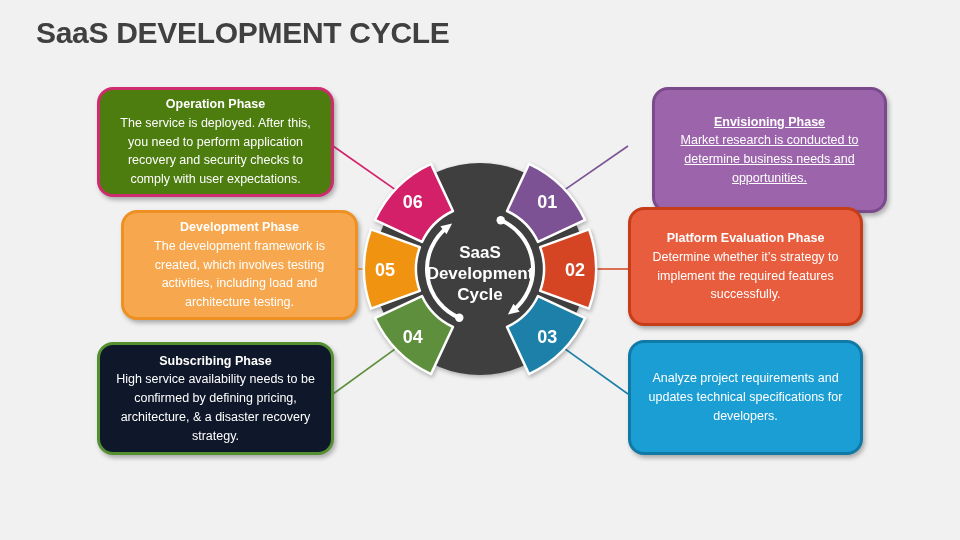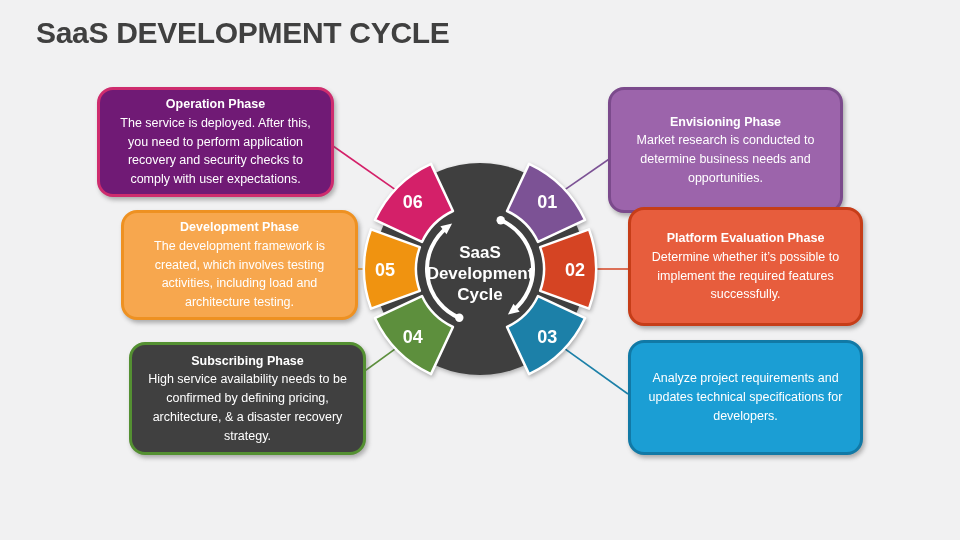--- a/index.html
+++ b/index.html
@@ -10,21 +10,21 @@
   #wedge-group{filter:drop-shadow(1px 2px 2px rgba(0,0,0,0.28));}
   svg text{font-family:"Liberation Sans",sans-serif;}
   .phase-box{position:absolute;box-sizing:border-box;border:3px solid;border-radius:16px;
     display:flex;flex-direction:column;justify-content:center;color:#fff;text-align:center;
     padding:6px 16px;box-shadow:2px 3px 4px rgba(90,90,90,0.45);}
   .phase-title{font-weight:700;font-size:12.5px;line-height:1.5;}
   .phase-desc{font-size:12.5px;line-height:1.5;}
   #box-operation{left:97px;top:87px;width:237px;height:110px;}
   #box-development{left:97px;top:210px;width:237px;height:110px;}
   #box-subscribing{left:97px;top:342px;width:237px;height:113px;}
-  #box-envisioning{left:608px;top:87px;width:235px;height:126px;}
+  #box-envisioning{left:652px;top:87px;width:235px;height:126px;text-decoration:underline;}
   #box-platform{left:628px;top:207px;width:235px;height:119px;}
   #box-planning{left:628px;top:340px;width:235px;height:115px;}
 </style>
 </head>
 <body>
 
 <div class="slide">
 
   <div class="slide-title">SaaS DEVELOPMENT CYCLE</div>
 
@@ -61,37 +61,37 @@
       </g>
     <g id="arrow-group">
         <path d="M459.2912501900685 317.7867572329793 A53 53 0 0 1 447.36994180774013 227.23543005884372" fill="none" stroke="#ffffff" stroke-width="4" stroke-linecap="round" marker-end="url(#arrowhead)"></path>
         <path d="M500.7087498099315 220.21324276702066 A53 53 0 0 1 512.6300581922599 310.76456994115625" fill="none" stroke="#ffffff" stroke-width="4" stroke-linecap="round" marker-end="url(#arrowhead)"></path>
         <circle cx="459.2912501900685" cy="317.7867572329793" r="4.2" fill="#ffffff"></circle>
         <circle cx="500.7087498099315" cy="220.21324276702066" r="4.2" fill="#ffffff"></circle>
       </g>
     <text id="center-label" x="480" fill="#ffffff" font-size="17" font-weight="700" text-anchor="middle"><tspan x="480" y="258">SaaS</tspan><tspan x="480" y="279">Development</tspan><tspan x="480" y="300">Cycle</tspan></text>
   </svg>
 
-  <div class="phase-box" id="box-operation" style="background: #701a75; border-color: rgb(206, 44, 110);">
+  <div class="phase-box" id="box-operation" style="background: #4d7c0f; border-color: rgb(206, 44, 110);">
     <div class="phase-title">Operation Phase</div>
     <div class="phase-desc">The service is deployed. After this, you need to perform application recovery and security checks to comply with user expectations.</div>
   </div>
   <div class="phase-box" id="box-development" style="background: rgb(247, 167, 78); border-color: rgb(238, 145, 34); margin-left: 24px;">
     <div class="phase-title">Development Phase</div>
     <div class="phase-desc">The development framework is created, which involves testing activities, including load and architecture testing.</div>
   </div>
-  <div class="phase-box" id="box-subscribing" style="background: #404040; border-color: rgb(84, 144, 50); margin-left: 32px;">
+  <div class="phase-box" id="box-subscribing" style="background: #0f172a; border-color: rgb(84, 144, 50);">
     <div class="phase-title">Subscribing Phase</div>
     <div class="phase-desc">High service availability needs to be confirmed by defining pricing, architecture, &amp; a disaster recovery strategy.</div>
   </div>
   <div class="phase-box" id="box-envisioning" style="background: rgb(156, 100, 171); border-color: rgb(123, 74, 140);">
     <div class="phase-title">Envisioning Phase</div>
     <div class="phase-desc">Market research is conducted to determine business needs and opportunities.</div>
   </div>
   <div class="phase-box" id="box-platform" style="background: rgb(231, 93, 61); border-color: rgb(198, 61, 24);">
     <div class="phase-title">Platform Evaluation Phase</div>
-    <div class="phase-desc">Determine whether it’s possible to implement the required features successfully.</div>
+    <div class="phase-desc">Determine whether it’s strategy to implement the required features successfully.</div>
   </div>
   <div class="phase-box" id="box-planning" style="background: rgb(27, 158, 212); border-color: rgb(17, 121, 166);">
     <div class="phase-desc">Analyze project requirements and updates technical specifications for developers.</div>
   </div>
 
 </div>
 
 </body></html>

